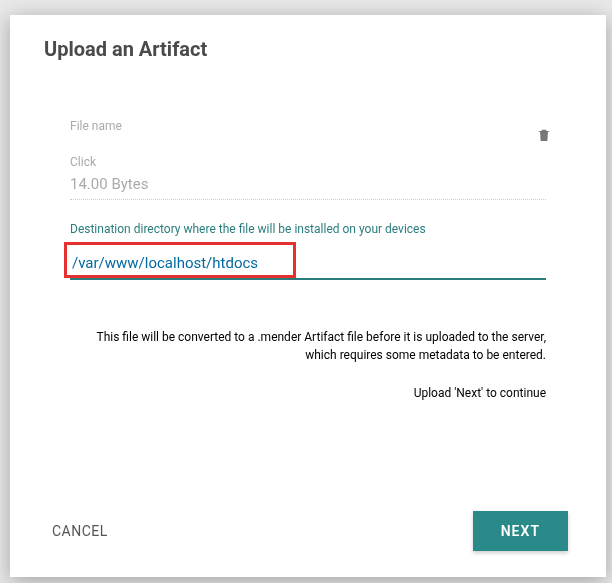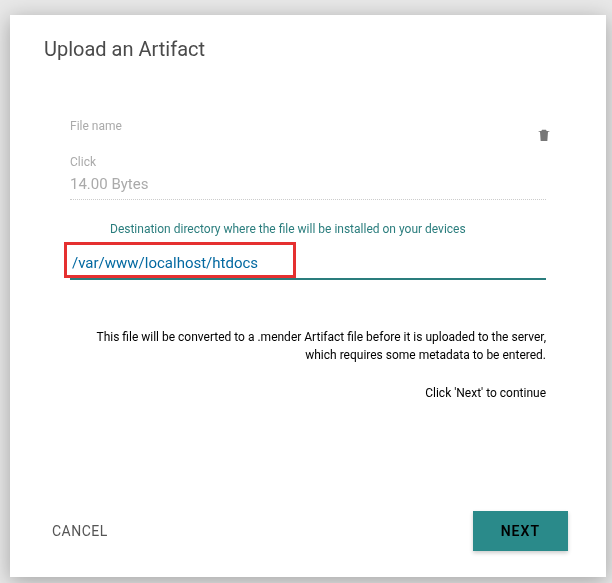--- a/index.html
+++ b/index.html
@@ -25,21 +25,21 @@
       bottom: 6px;
       background: #fff;
       box-shadow: 0 4px 20px rgba(0,0,0,0.3);
       padding: 22px 34px 20px 34px;
       display: flex;
       flex-direction: column;
     }
     .modal-title {
       font-size: 20px;
       color: #4a4a4a;
-      font-weight: 400;
+      font-weight: 700;
       margin-bottom: 58px;
     }
     .form-area {
       padding: 0 26px;
       flex: 1;
       position: relative;
     }
     .field-group {
       position: relative;
       margin-bottom: 22px;
@@ -60,21 +60,20 @@
       right: -6px;
       top: 6px;
       cursor: pointer;
       color: #777;
     }
     .trash-icon svg { width: 16px; height: 20px; }
     .dest-label {
       font-size: 12px;
       color: #2a7d7d;
       margin-bottom: 14px;
-      margin-left: 40px;
     }
     .dest-input-wrap {
       position: relative;
       margin-bottom: 48px;
     }
     .dest-input {
       width: 100%;
       border: none;
       border-bottom: 2px solid #2a7d7d;
       font-size: 15px;
@@ -112,21 +111,21 @@
       font-size: 14px;
       letter-spacing: 0.5px;
       color: #555;
       cursor: pointer;
       font-family: inherit;
       padding: 8px 4px;
     }
     .next-btn {
       background: #2a8a8a;
       border: none;
-      color: #000000;
+      color: #ffffff;
       font-size: 14px;
       font-weight: 600;
       letter-spacing: 1px;
       padding: 12px 28px;
       cursor: pointer;
       font-family: inherit;
       box-shadow: 0 2px 4px rgba(0,0,0,0.2);
     }
   </style>
 </head>
@@ -155,21 +154,21 @@
     </div>
 
     <div class="dest-label">Destination directory where the file will be installed on your devices</div>
 
     <div class="dest-input-wrap">
       <input class="dest-input" type="text" value="/var/www/localhost/htdocs" style="">
       <div class="highlight-box"></div>
     </div>
 
     <p class="info-text">This file will be converted to a .mender Artifact file before it is uploaded to the server, which requires some metadata to be entered.</p>
-    <p class="info-text">Click 'Next' to continue</p>
+    <p class="info-text">Upload 'Next' to continue</p>
 
   </div>
 
   <div class="actions">
     <button class="cancel-btn">CANCEL</button>
     <button class="next-btn">NEXT</button>
   </div>
 </div>
 
 </body></html>

